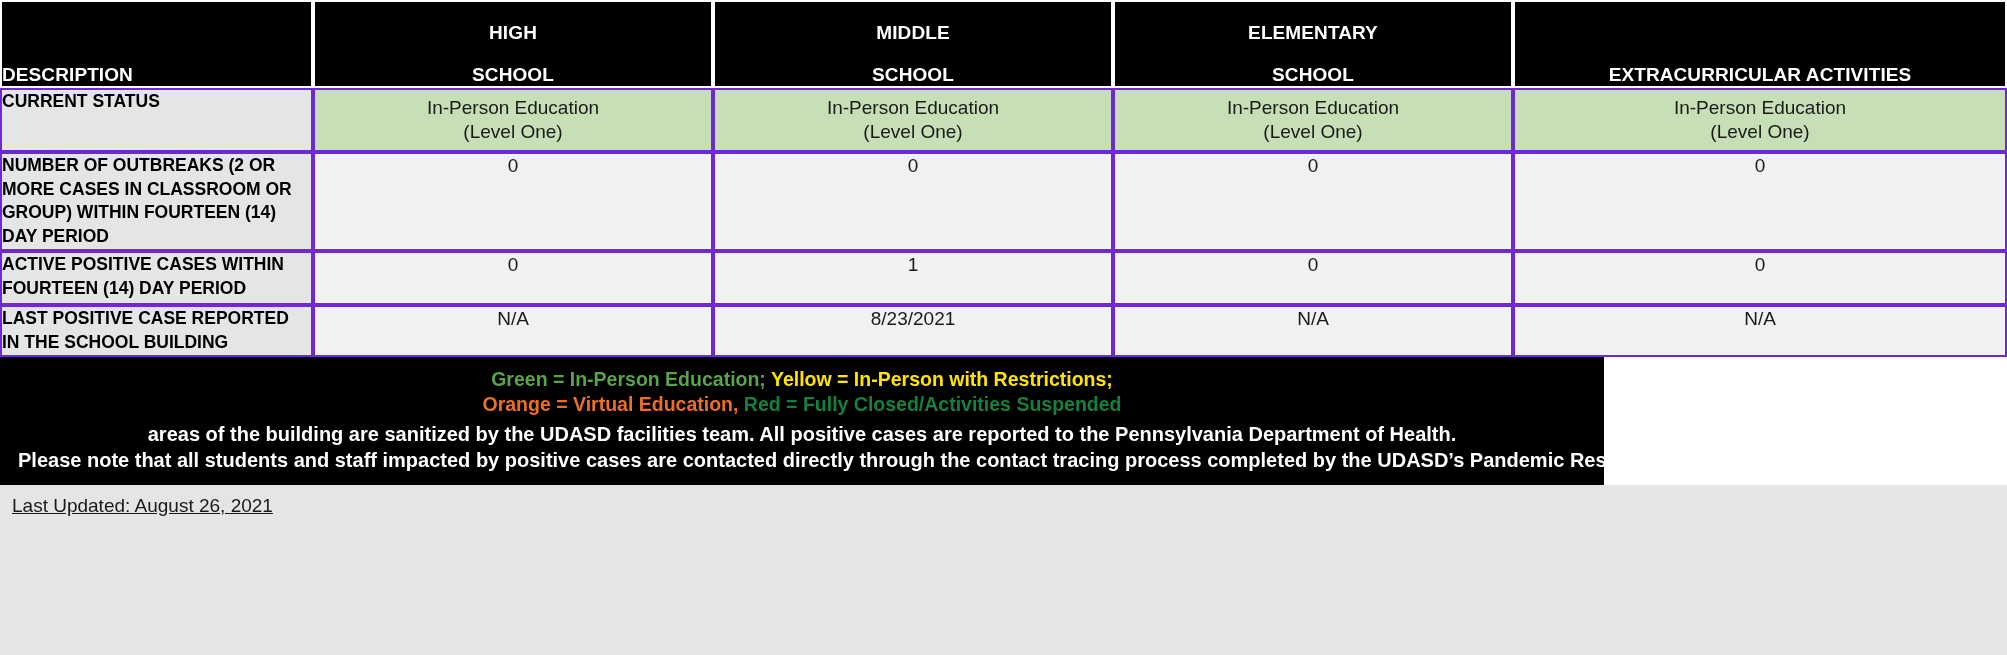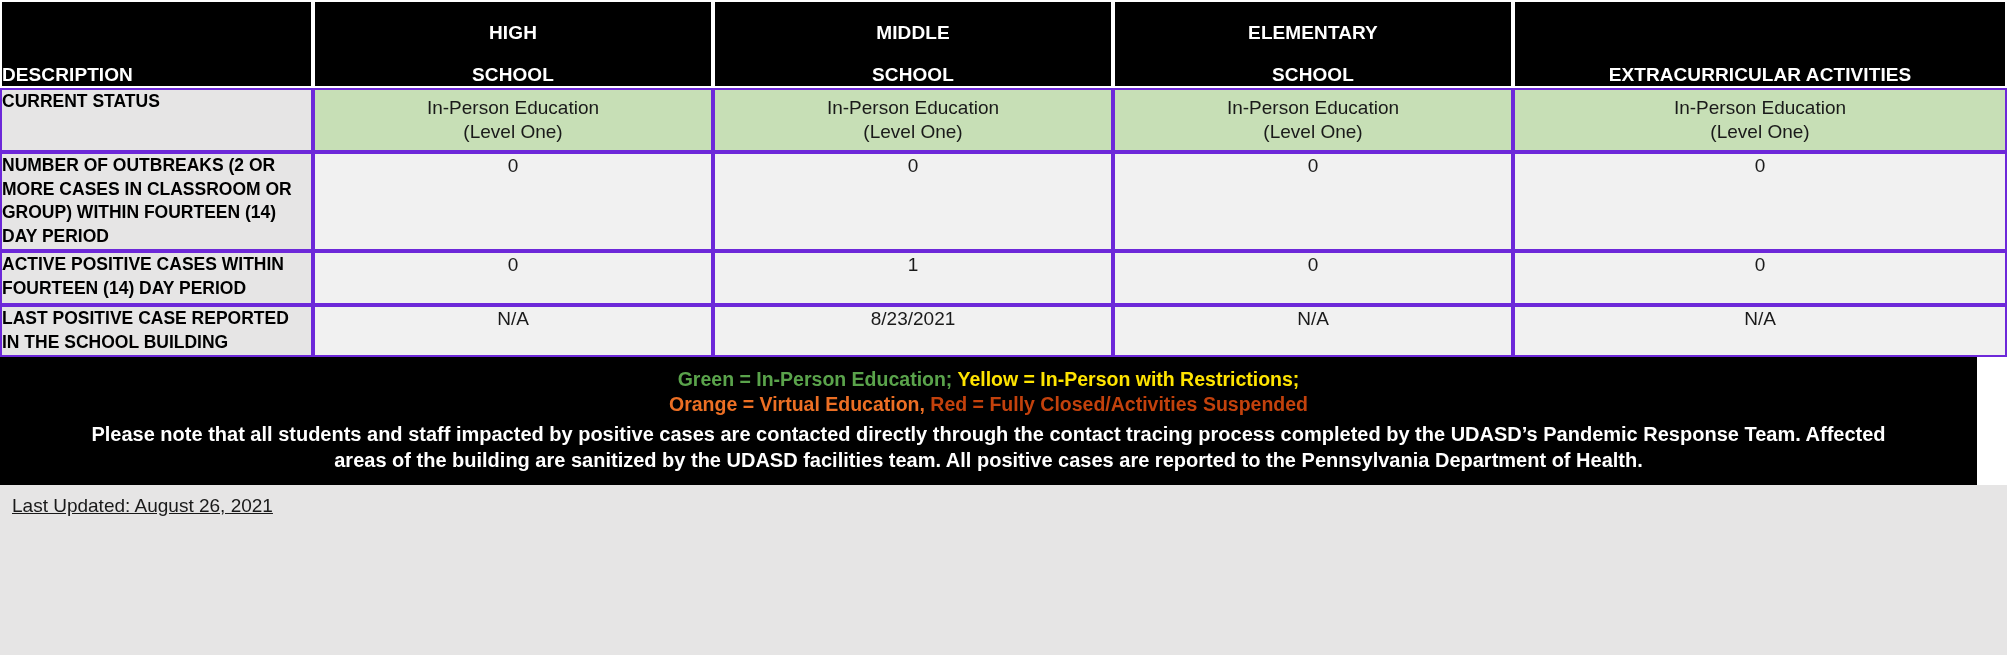--- a/index.html
+++ b/index.html
@@ -101,36 +101,36 @@
   tr.row-status td.row-label   { height: 48px; }
   tr.row-status td.cell        { vertical-align: middle; padding-top: 6px; padding-bottom: 6px; text-align: center; }
   tr.row-outbreaks td.row-label { height: 92px; }
   tr.row-active td.row-label    { height: 50px; }
   tr.row-last td.row-label      { height: 48px; }
 
   
   .legend-band {
     background: #000000;
     color: #ffffff;
-    width: 1977px;
+    width: 1604px;
     box-sizing: border-box;
     padding: 10px 18px 12px 18px;
     text-align: center;
   }
   .legend-line {
     font-size: 19.5px;
     font-weight: bold;
     line-height: 1.28;
     white-space: nowrap;
   }
   .legend-line .seg { white-space: nowrap; }
   .legend-green  { color: #5aa34b; }
   .legend-yellow { color: #ffe400; }
   .legend-orange { color: #ec6f24; text-align: right; }
-  .legend-red    { color: #c2410c; }
+  .legend-red    { color: #15803d; }
 
   .note-text {
     font-size: 20px;
     font-weight: bold;
     line-height: 1.3;
     color: #ffffff;
     padding-top: 4px;
   }
   .note-text .note-line { display: block; white-space: nowrap; }
 
@@ -233,20 +233,20 @@
   <div class="legend-band">
     <div class="legend-line">
       <span class="seg legend-green">Green = In-Person Education;</span>
       <span class="seg legend-yellow">Yellow = In-Person with Restrictions;</span>
     </div>
     <div class="legend-line">
       <span class="seg legend-orange">Orange = Virtual Education,</span>
       <span class="seg legend-red">Red = Fully Closed/Activities Suspended</span>
     </div>
     <div class="note-text">
+      <span class="note-line">areas of the building are sanitized by the UDASD facilities team.  All positive cases are reported to the Pennsylvania Department of Health.</span>
       <span class="note-line">Please note that all students and staff impacted by positive cases are contacted directly through the contact tracing process completed by the UDASD’s Pandemic Response Team.  Affected</span>
-      <span class="note-line">areas of the building are sanitized by the UDASD facilities team.  All positive cases are reported to the Pennsylvania Department of Health.</span>
     </div>
   </div>
 
   <div class="updated-bar">Last Updated: August 26, 2021</div>
 
 </div>
 
 </body></html>

